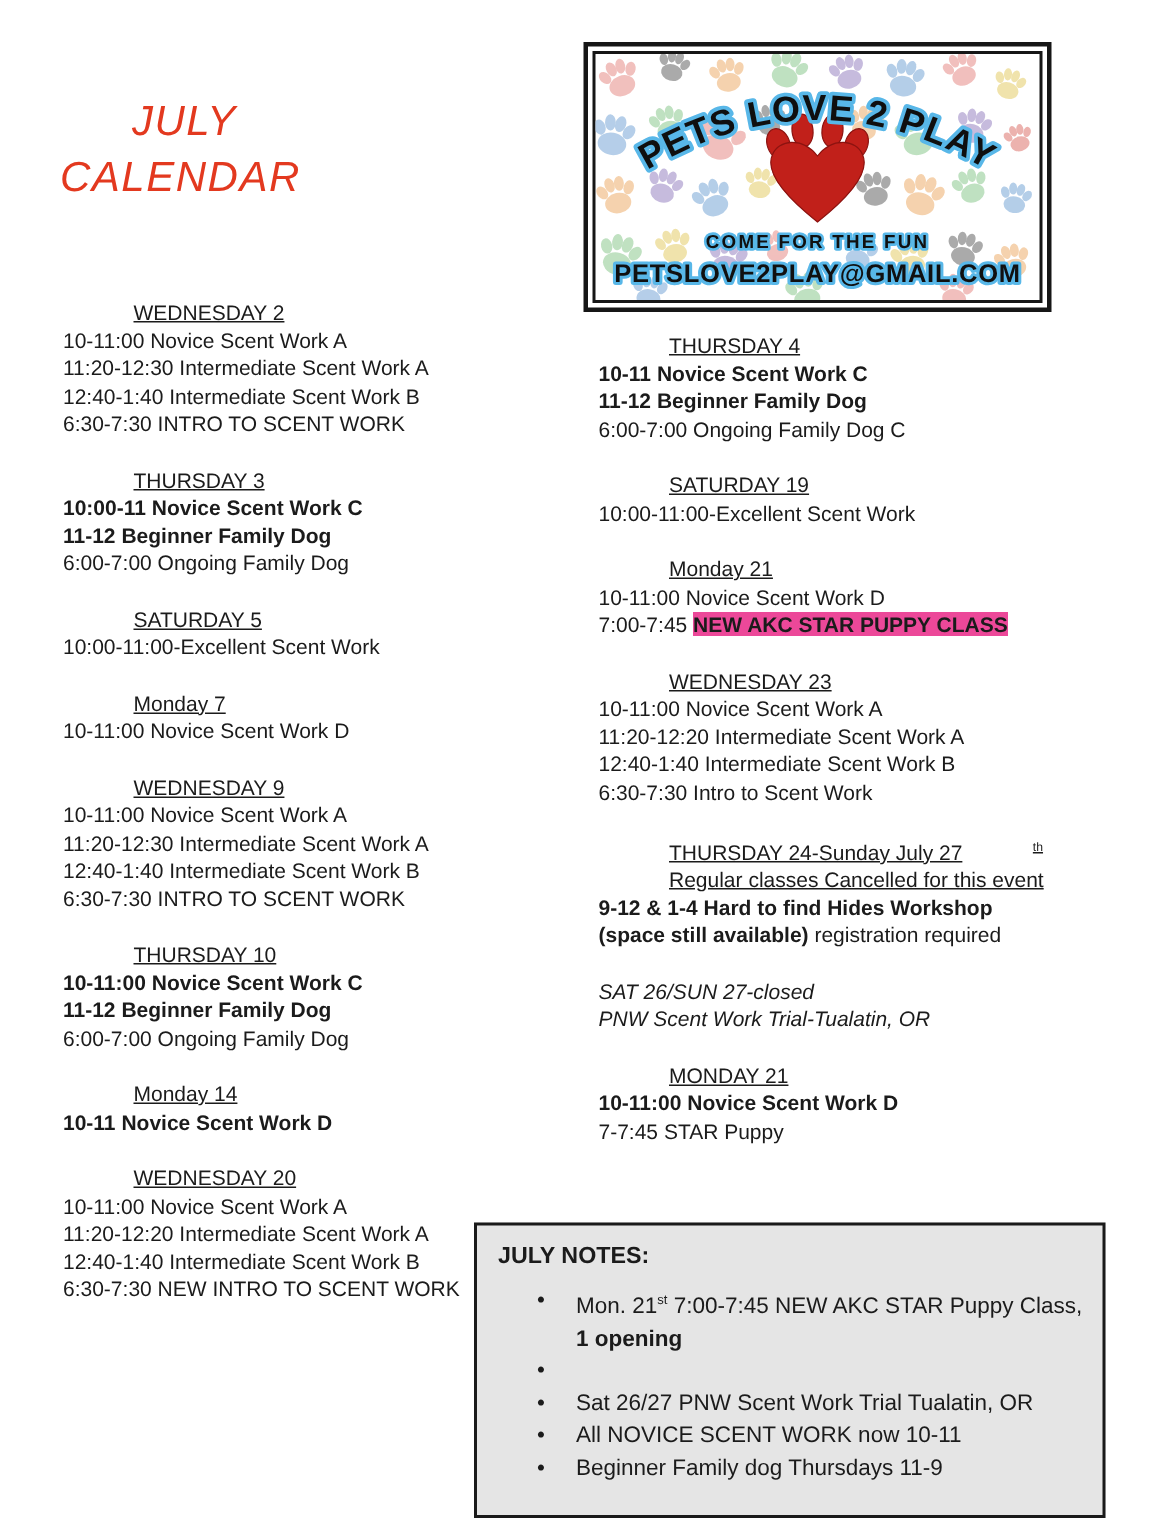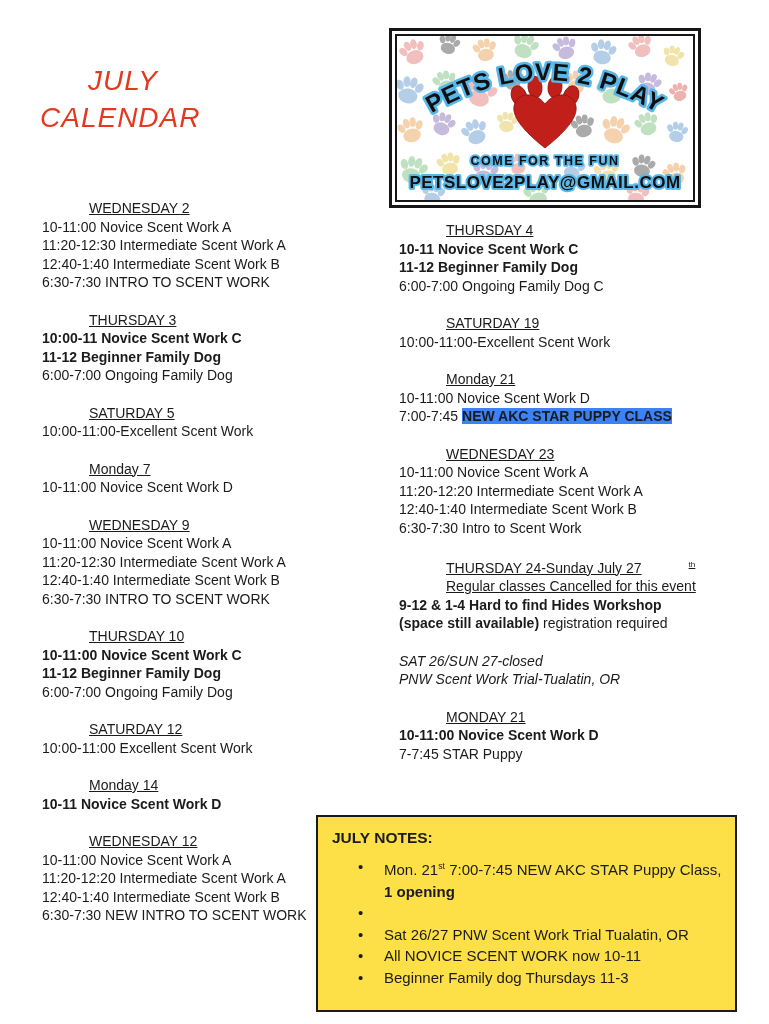--- a/index.html
+++ b/index.html
@@ -33,26 +33,26 @@
   .pc-purple{fill:#BDB0D8}.pc-gray{fill:#9C9C9C}.pc-yellow{fill:#EEDF9E}.pc-rose{fill:#E9A5A1}
 
   
   #left-col{left:42px;top:199px;width:310px;}
   #right-col{left:399px;top:221px;width:345px;}
   .block{margin-bottom:19px;}
   .line{font-size:14px;line-height:18.5px;white-space:nowrap;}
   .b{font-weight:bold;}
   .i{font-style:italic;}
   .u{text-decoration:underline;margin-left:47px;}
-  .hl{background:#3b82f6;}
+  .hl{background:#ec4899;}
   .sup{font-size:0.58em;vertical-align:super;}
 
   
   #notes{left:316px;top:815px;width:421px;min-height:197px;box-sizing:border-box;
-         border:2px solid #1a1a1a;padding:12px 10px 12px 14px;background:#fde047;}
+         border:2px solid #1a1a1a;padding:12px 10px 12px 14px;background:#e5e5e5;}
   #notes .heading{font-weight:bold;font-size:15.5px;margin-bottom:9px;}
   .note-item{display:flex;padding-left:26px;}
   .note-item .bullet{width:26px;flex:0 0 26px;font-size:15px;line-height:21.5px;}
   .note-item .note-text{font-size:15px;line-height:21.5px;}
 </style>
 </head>
 <body>
 
 <div id="title" class="abs">
   <div class="t1">JULY</div>
@@ -159,29 +159,25 @@
       <div class="line"><span>12:40-1:40 Intermediate Scent Work B</span></div>
       <div class="line"><span>6:30-7:30 INTRO TO SCENT WORK</span></div>
     </div>
     <div class="block">
       <div class="line"><span class="u">THURSDAY 10</span></div>
       <div class="line"><span class="b">10-11:00 Novice Scent Work C</span></div>
       <div class="line"><span class="b">11-12 Beginner Family Dog</span></div>
       <div class="line"><span>6:00-7:00 Ongoing Family Dog</span></div>
     </div>
     <div class="block">
-      <div class="line"><span class="u">SATURDAY 12</span></div>
-      <div class="line"><span>10:00-11:00 Excellent Scent Work</span></div>
-    </div>
-    <div class="block">
       <div class="line"><span class="u">Monday 14</span></div>
       <div class="line"><span class="b">10-11 Novice Scent Work D</span></div>
     </div>
     <div class="block">
-      <div class="line"><span class="u">WEDNESDAY 12</span></div>
+      <div class="line"><span class="u">WEDNESDAY 20</span></div>
       <div class="line"><span>10-11:00 Novice Scent Work A</span></div>
       <div class="line"><span>11:20-12:20 Intermediate Scent Work A</span></div>
       <div class="line"><span>12:40-1:40 Intermediate Scent Work B</span></div>
       <div class="line"><span>6:30-7:30 NEW INTRO TO SCENT WORK</span></div>
     </div>
   </div>
 <div id="right-col" class="abs">
     <div class="block">
       <div class="line"><span class="u">THURSDAY 4</span></div>
       <div class="line"><span class="b">10-11 Novice Scent Work C</span></div>
@@ -234,16 +230,16 @@
       <div class="note-item">
         <span class="bullet">•</span>
         <div class="note-text"><span>Sat 26/27 PNW Scent Work Trial Tualatin, OR</span></div>
       </div>
       <div class="note-item">
         <span class="bullet">•</span>
         <div class="note-text"><span>All NOVICE SCENT WORK now 10-11</span></div>
       </div>
       <div class="note-item">
         <span class="bullet">•</span>
-        <div class="note-text"><span>Beginner Family dog Thursdays 11-3</span></div>
+        <div class="note-text"><span>Beginner Family dog Thursdays 11-9</span></div>
       </div>
     </div>
 </div>
 
 </body></html>

